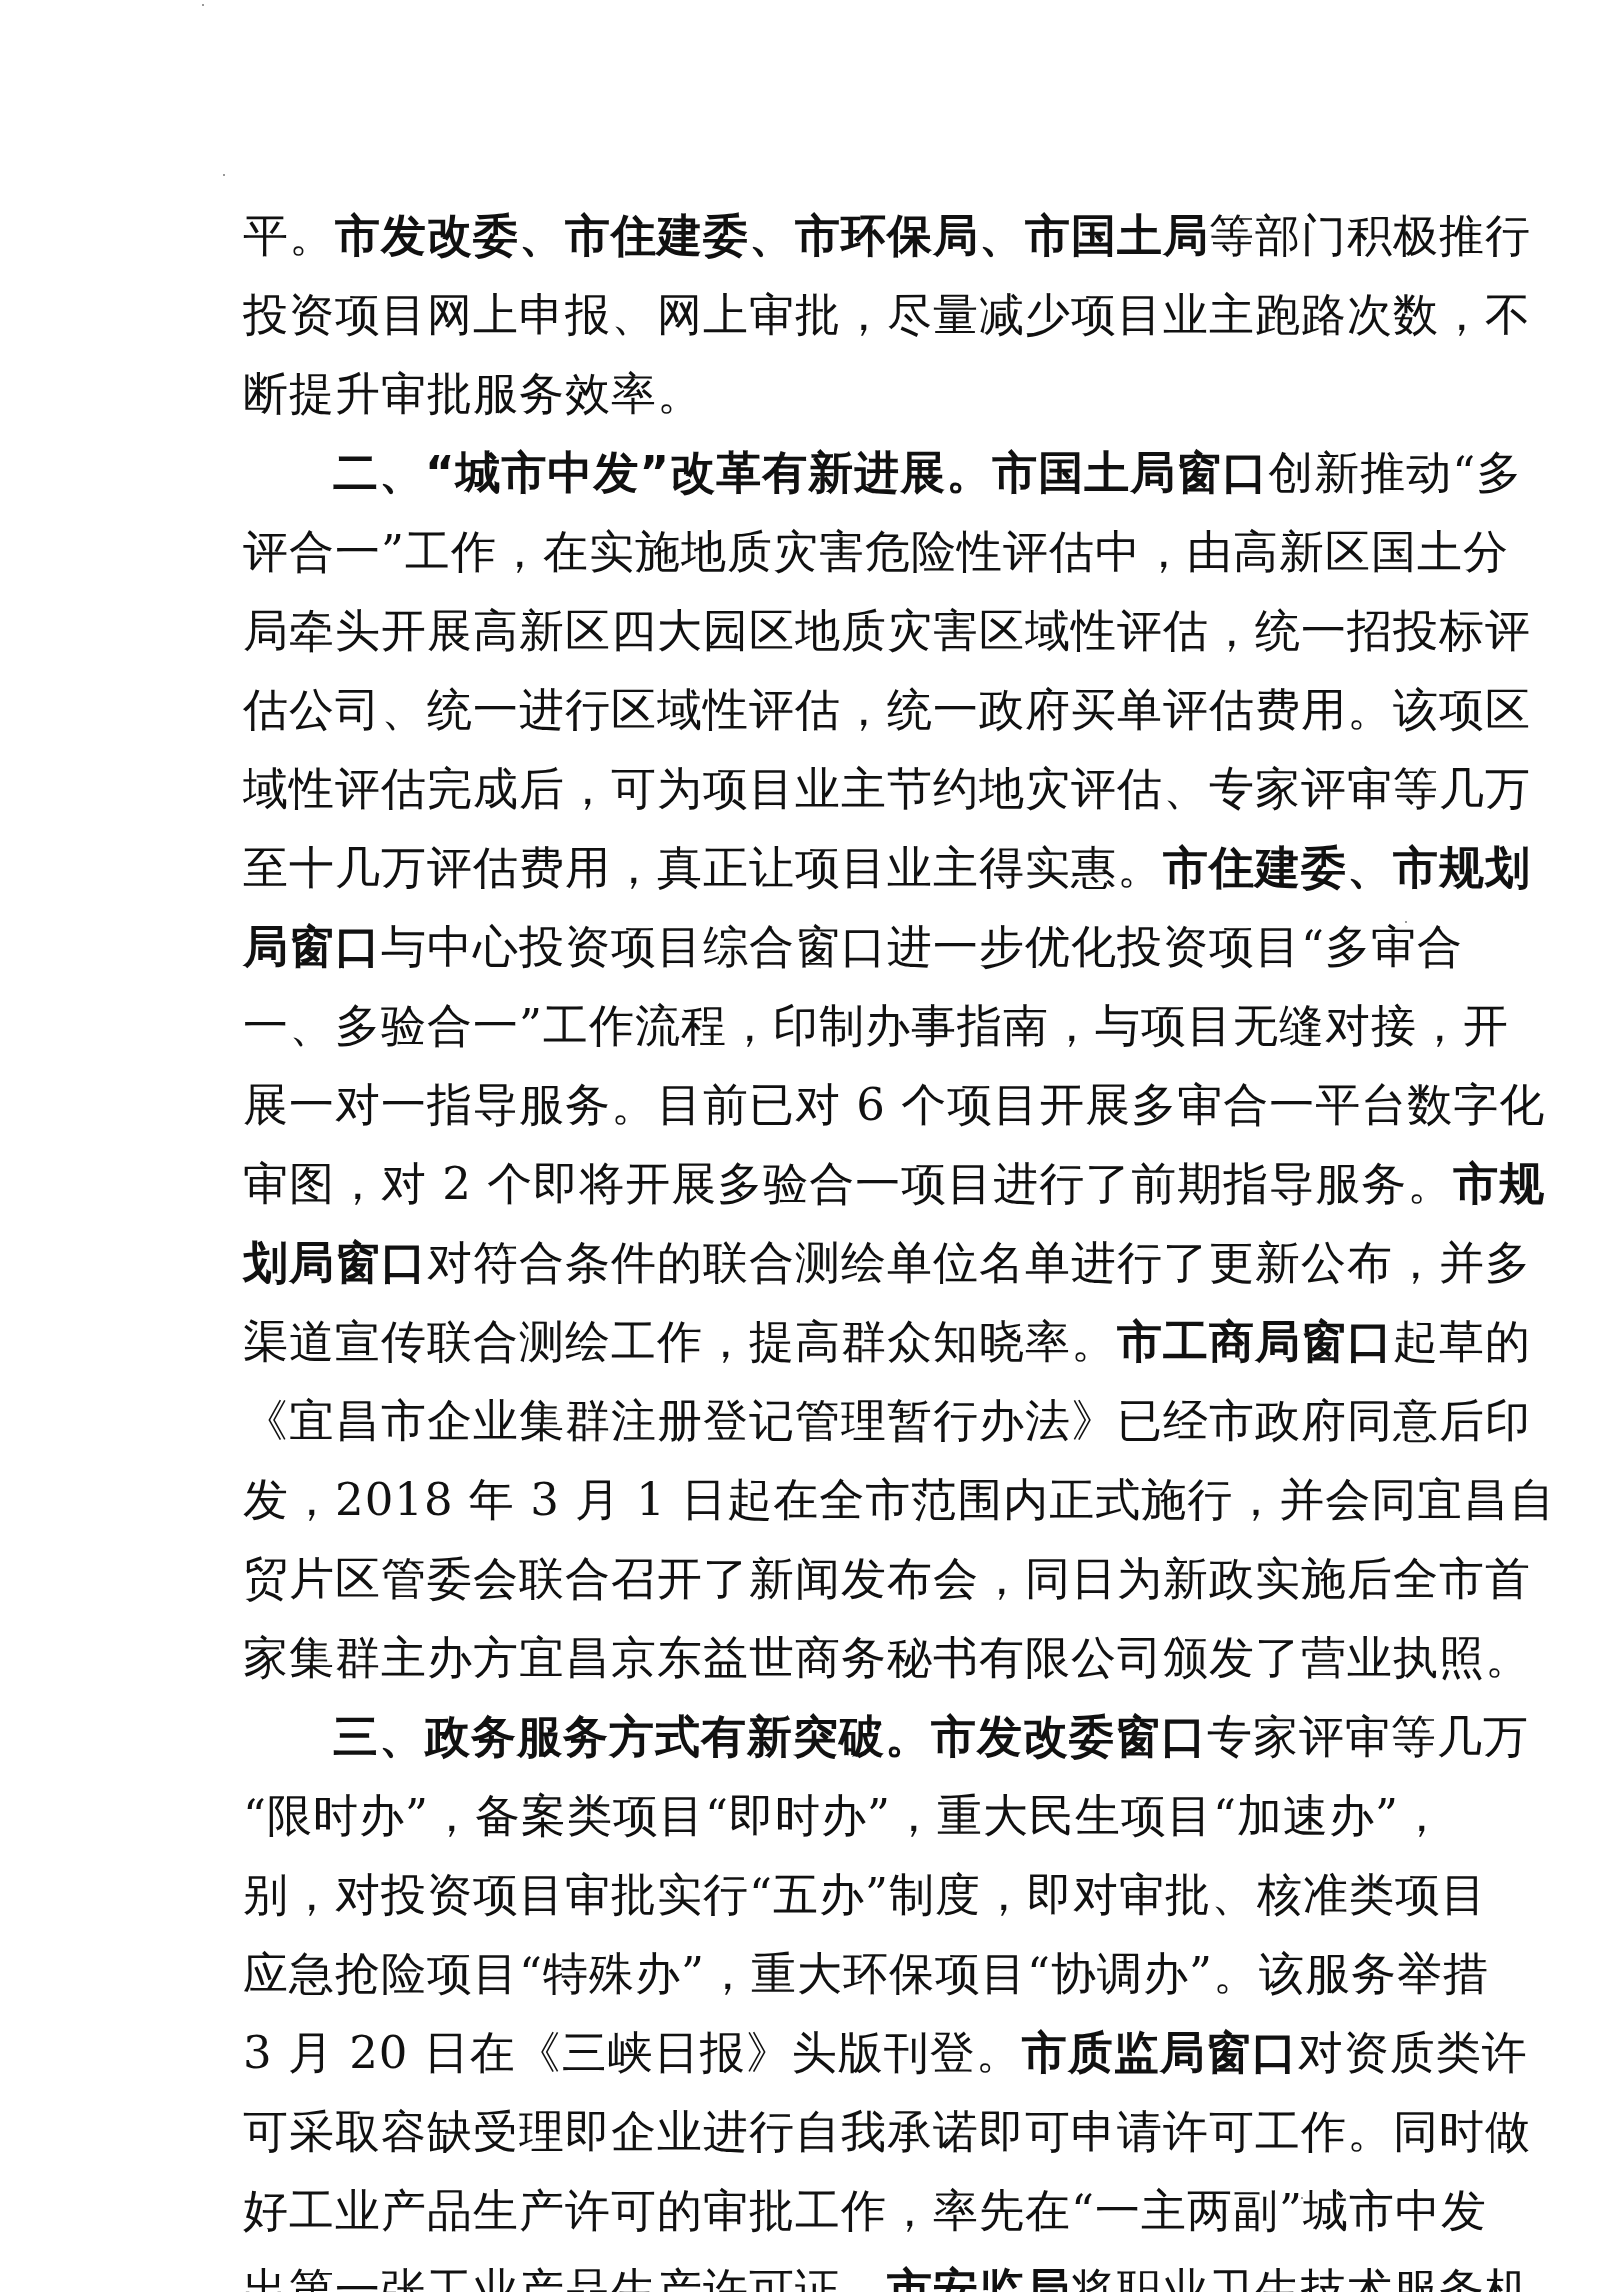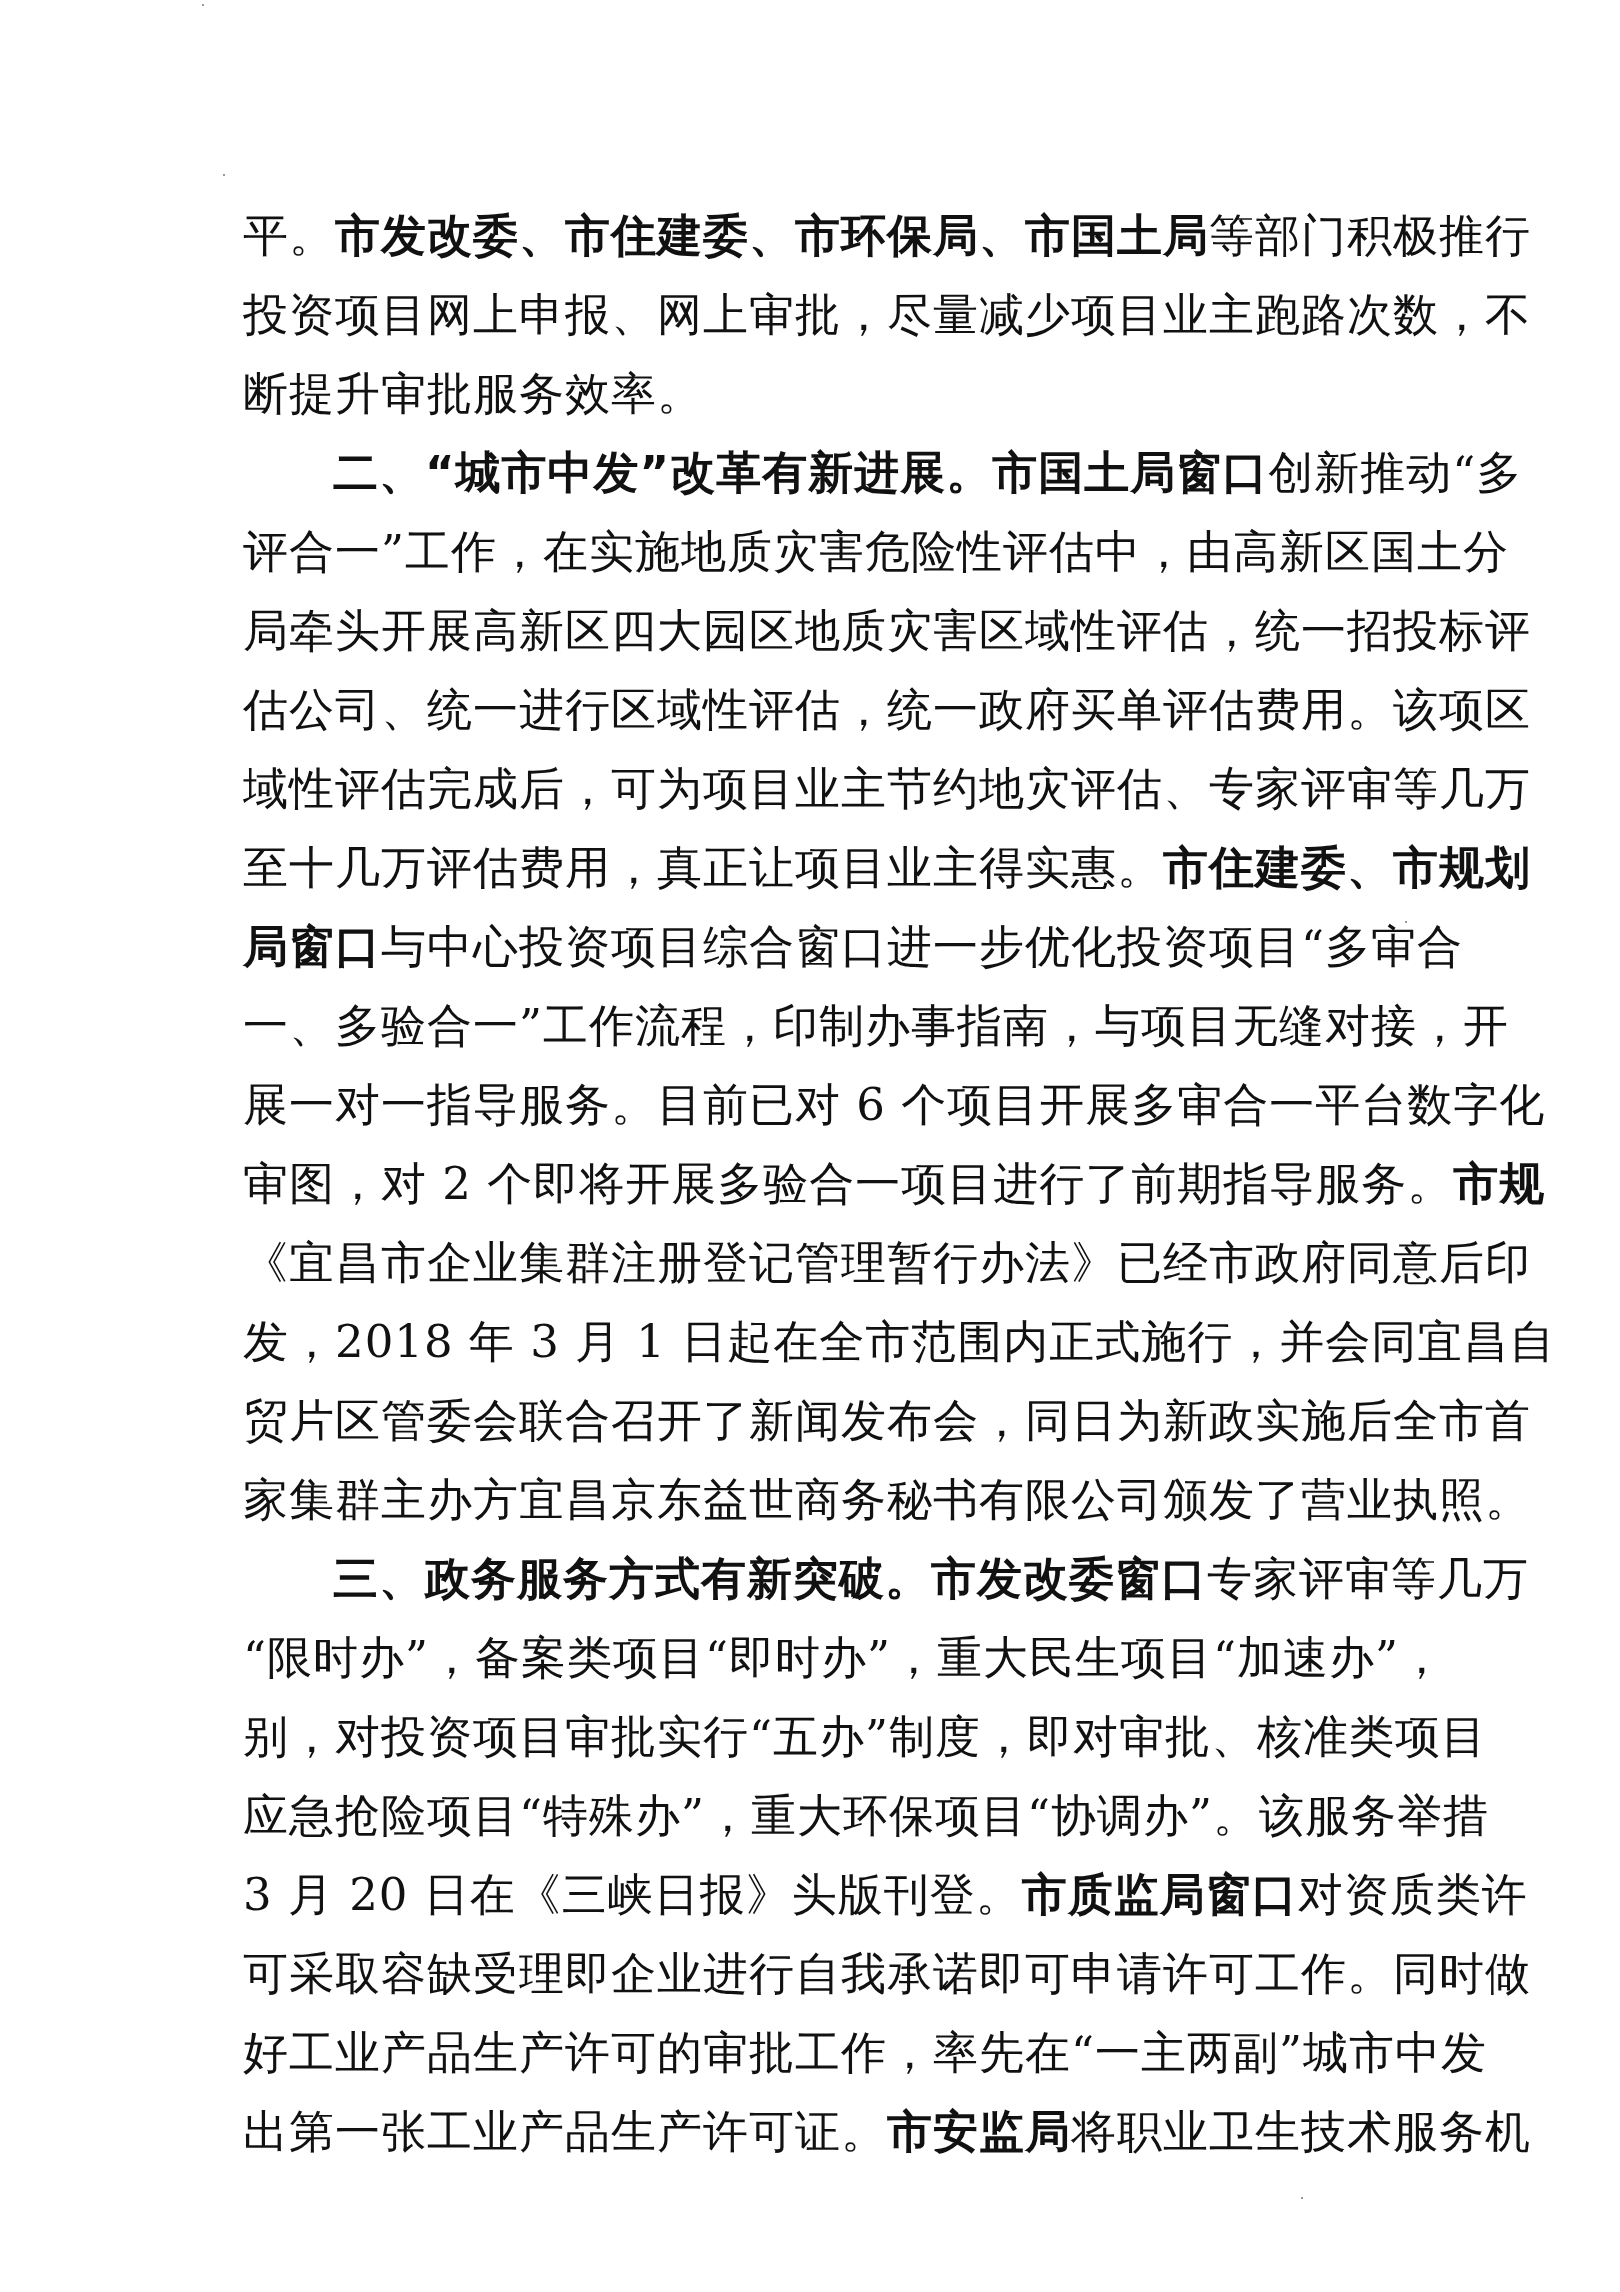--- a/index.html
+++ b/index.html
@@ -30,20 +30,22 @@
       <div class="line indent"><span class="b">二、“城市中发”改革有新进展。</span><span class="b">市国土局窗口</span><span>创新推动“多</span></div>
       <div class="line"><span>评合一”工作，在实施地质灾害危险性评估中，由高新区国土分</span></div>
       <div class="line"><span>局牵头开展高新区四大园区地质灾害区域性评估，统一招投标评</span></div>
       <div class="line"><span>估公司、统一进行区域性评估，统一政府买单评估费用。该项区</span></div>
       <div class="line"><span>域性评估完成后，可为项目业主节约地灾评估、专家评审等几万</span></div>
       <div class="line"><span>至十几万评估费用，真正让项目业主得实惠。</span><span class="b">市住建委、市规划</span></div>
       <div class="line"><span class="b">局窗口</span><span>与中心投资项目综合窗口进一步优化投资项目“多审合</span></div>
       <div class="line"><span>一、多验合一”工作流程，印制办事指南，与项目无缝对接，开</span></div>
       <div class="line"><span>展一对一指导服务。目前已对 6 个项目开展多审合一平台数字化</span></div>
       <div class="line"><span>审图，对 2 个即将开展多验合一项目进行了前期指导服务。</span><span class="b">市规</span></div>
+      <div class="line"><span class="b">划局窗口</span><span>对符合条件的联合测绘单位名单进行了更新公布，并多</span></div>
+      <div class="line"><span>渠道宣传联合测绘工作，提高群众知晓率。</span><span class="b">市工商局窗口</span><span>起草的</span></div>
       <div class="line"><span>《宜昌市企业集群注册登记管理暂行办法》已经市政府同意后印</span></div>
       <div class="line"><span>发，2018 年 3 月 1 日起在全市范围内正式施行，并会同宜昌自</span></div>
       <div class="line"><span>贸片区管委会联合召开了新闻发布会，同日为新政实施后全市首</span></div>
       <div class="line"><span>家集群主办方宜昌京东益世商务秘书有限公司颁发了营业执照。</span></div>
       <div class="line indent"><span class="b">三、政务服务方式有新突破。</span><span class="b">市发改委窗口</span><span>专家评审等几万</span></div>
       <div class="line"><span>“限时办”，备案类项目“即时办”，重大民生项目“加速办”，</span></div>
       <div class="line"><span>别，对投资项目审批实行“五办”制度，即对审批、核准类项目</span></div>
       <div class="line"><span>应急抢险项目“特殊办”，重大环保项目“协调办”。该服务举措</span></div>
       <div class="line"><span>3 月 20 日在《三峡日报》头版刊登。</span><span class="b">市质监局窗口</span><span>对资质类许</span></div>
       <div class="line"><span>可采取容缺受理即企业进行自我承诺即可申请许可工作。同时做</span></div>

